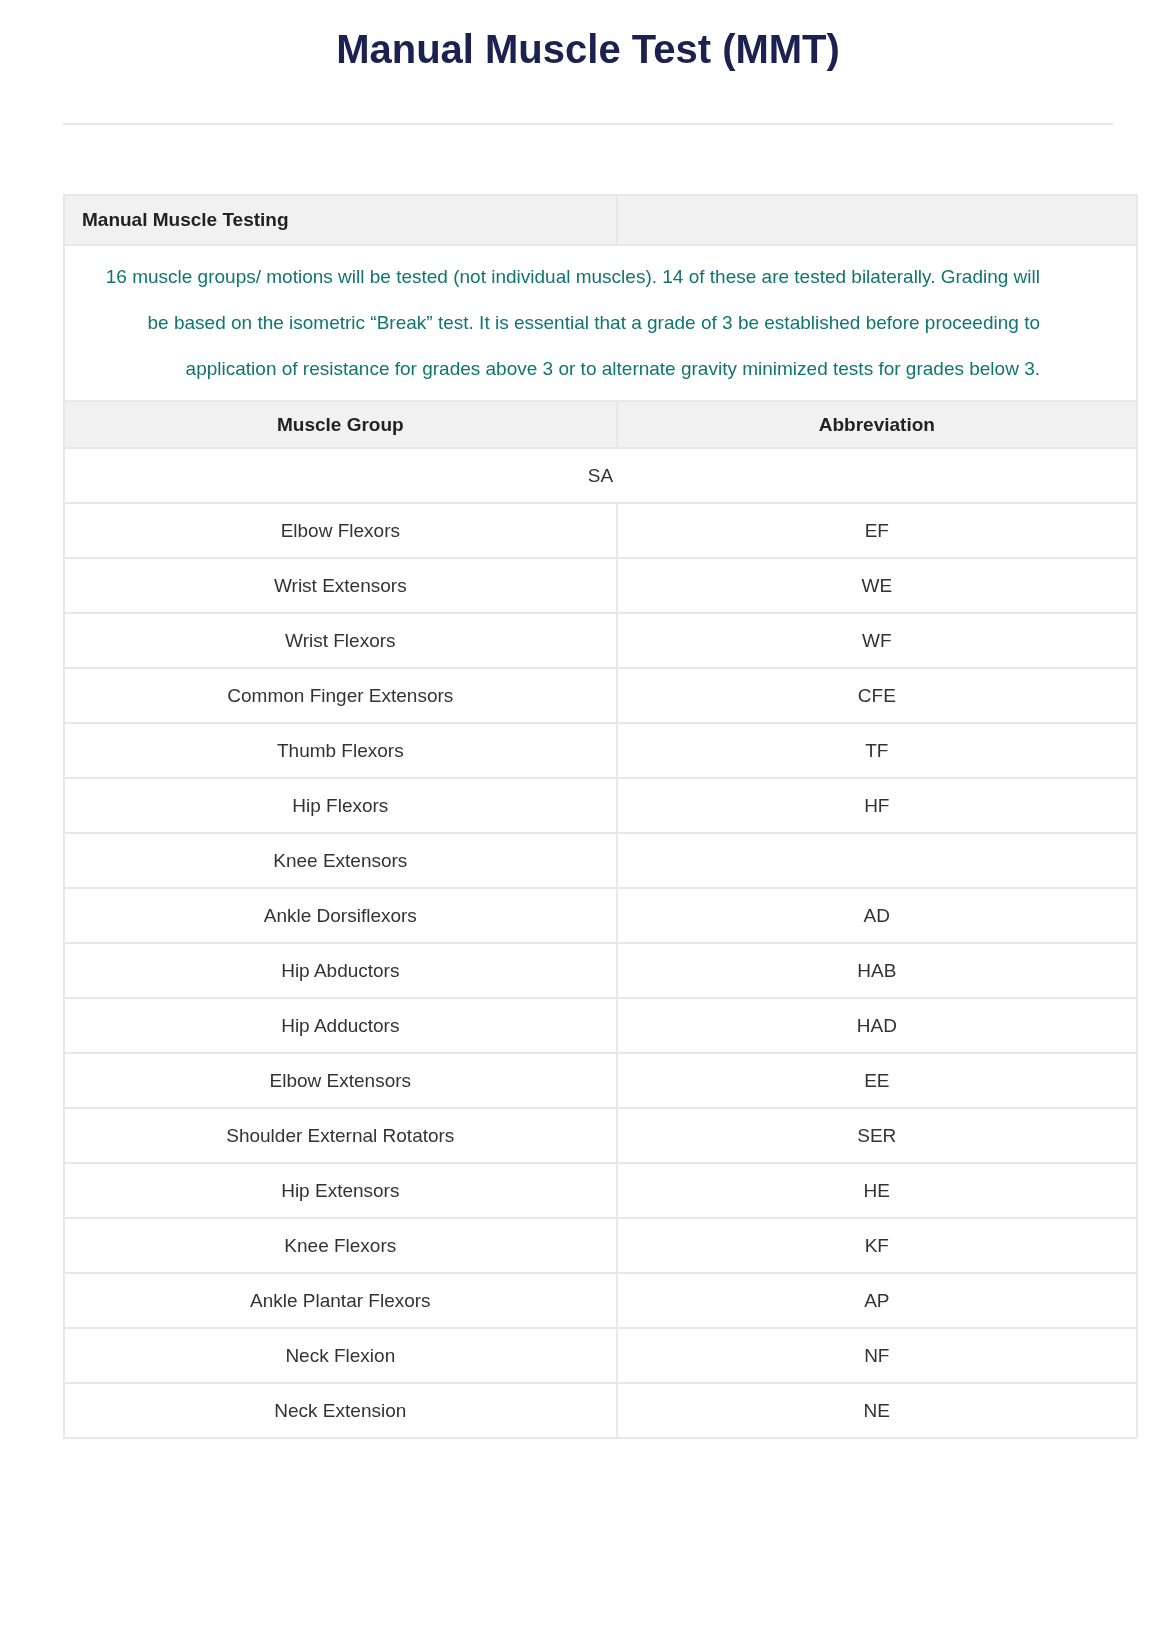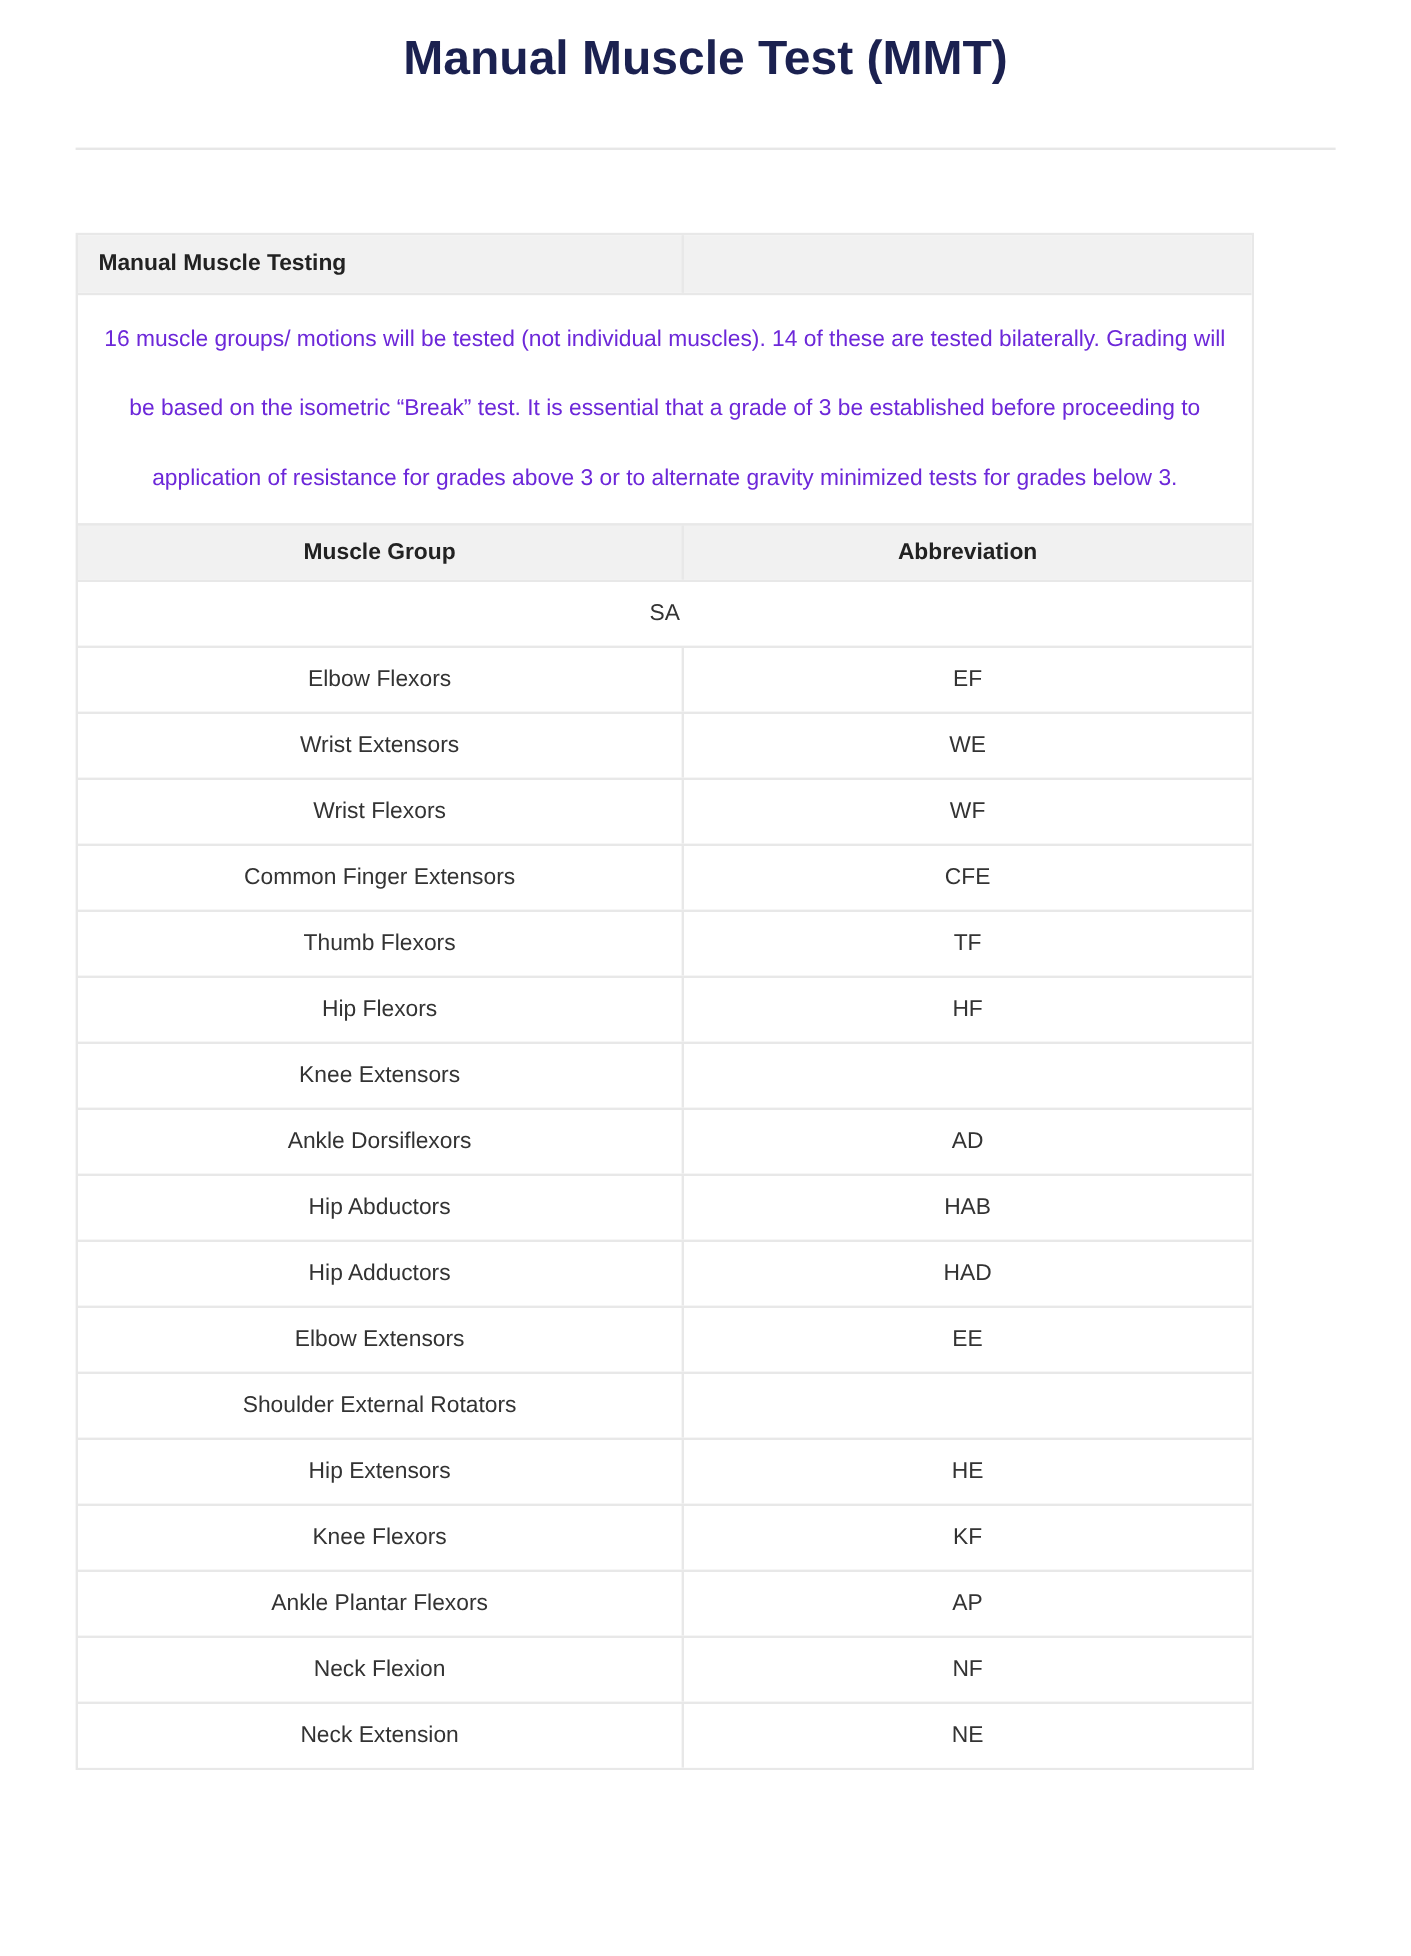--- a/index.html
+++ b/index.html
@@ -25,21 +25,21 @@
     color: #1b2150;
   }
   .title-divider {
     margin: 50px 63px 0 63px;
     border: none;
     border-top: 2px solid #e7e7e7;
     height: 0;
   }
   .doc-table {
     margin: 69px 0 0 63px;
-    width: 982px;
+    width: 1075px;
     border: 2px solid #e8e8e8;
     font-size: 19px;
   }
   .row { display: flex; width: 100%; }
   .cell {
     display: flex;
     align-items: center;
     justify-content: center;
     text-align: center;
   }
@@ -56,24 +56,24 @@
   }
 
   .desc-row {
     border-top: 2px solid #e8e8e8;
     background: #ffffff;
     padding: 8px 17px;
   }
   .desc-text {
     margin: 0;
     font-size: 19px;
-    line-height: 58px;
-    color: #6d28d9;
+    line-height: 46px;
+    color: #0f766e;
     max-width: 958px;
-    text-align: center;
+    text-align: right;
   }
 
   .header-row {
     background: #f1f1f1;
     border-top: 2px solid #e8e8e8;
     height: 47px;
     font-weight: bold;
     color: #222222;
   }
 
@@ -163,20 +163,21 @@
     <div class="cell right">HAD</div>
   </div>
 
   <div class="row data-row">
     <div class="cell left">Elbow Extensors</div>
     <div class="cell right">EE</div>
   </div>
 
   <div class="row data-row">
     <div class="cell left">Shoulder External Rotators</div>
+    <div class="cell right">SER</div>
   </div>
 
   <div class="row data-row">
     <div class="cell left">Hip Extensors</div>
     <div class="cell right">HE</div>
   </div>
 
   <div class="row data-row">
     <div class="cell left">Knee Flexors</div>
     <div class="cell right">KF</div>

